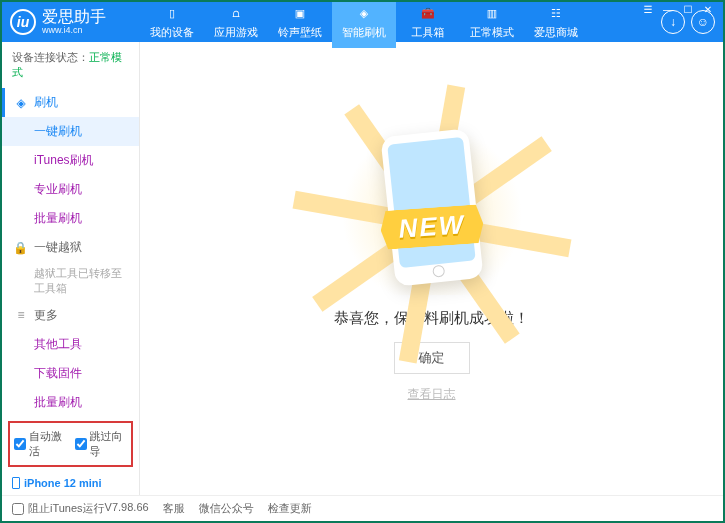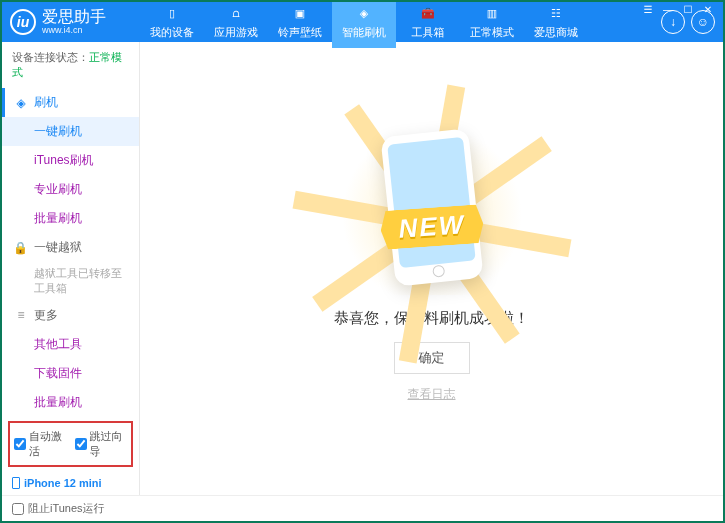--- a/index.html
+++ b/index.html
@@ -173,14 +173,20 @@
       <button class="btn">确定</button>
       <a class="log">查看日志</a>
     </div>
   </div>
 
   <div class="ftr">
     <label class="ftr-l chk">
         <input type="checkbox" style="">
         <span>阻止iTunes运行</span>
       </label>
+    <div class="ftr-r">
+      <span>V7.98.66</span>
+      <span class="ftr-a">客服</span>
+      <span class="ftr-a">微信公众号</span>
+      <span class="ftr-a">检查更新</span>
+    </div>
   </div>
 </div>
 
 </body></html>

